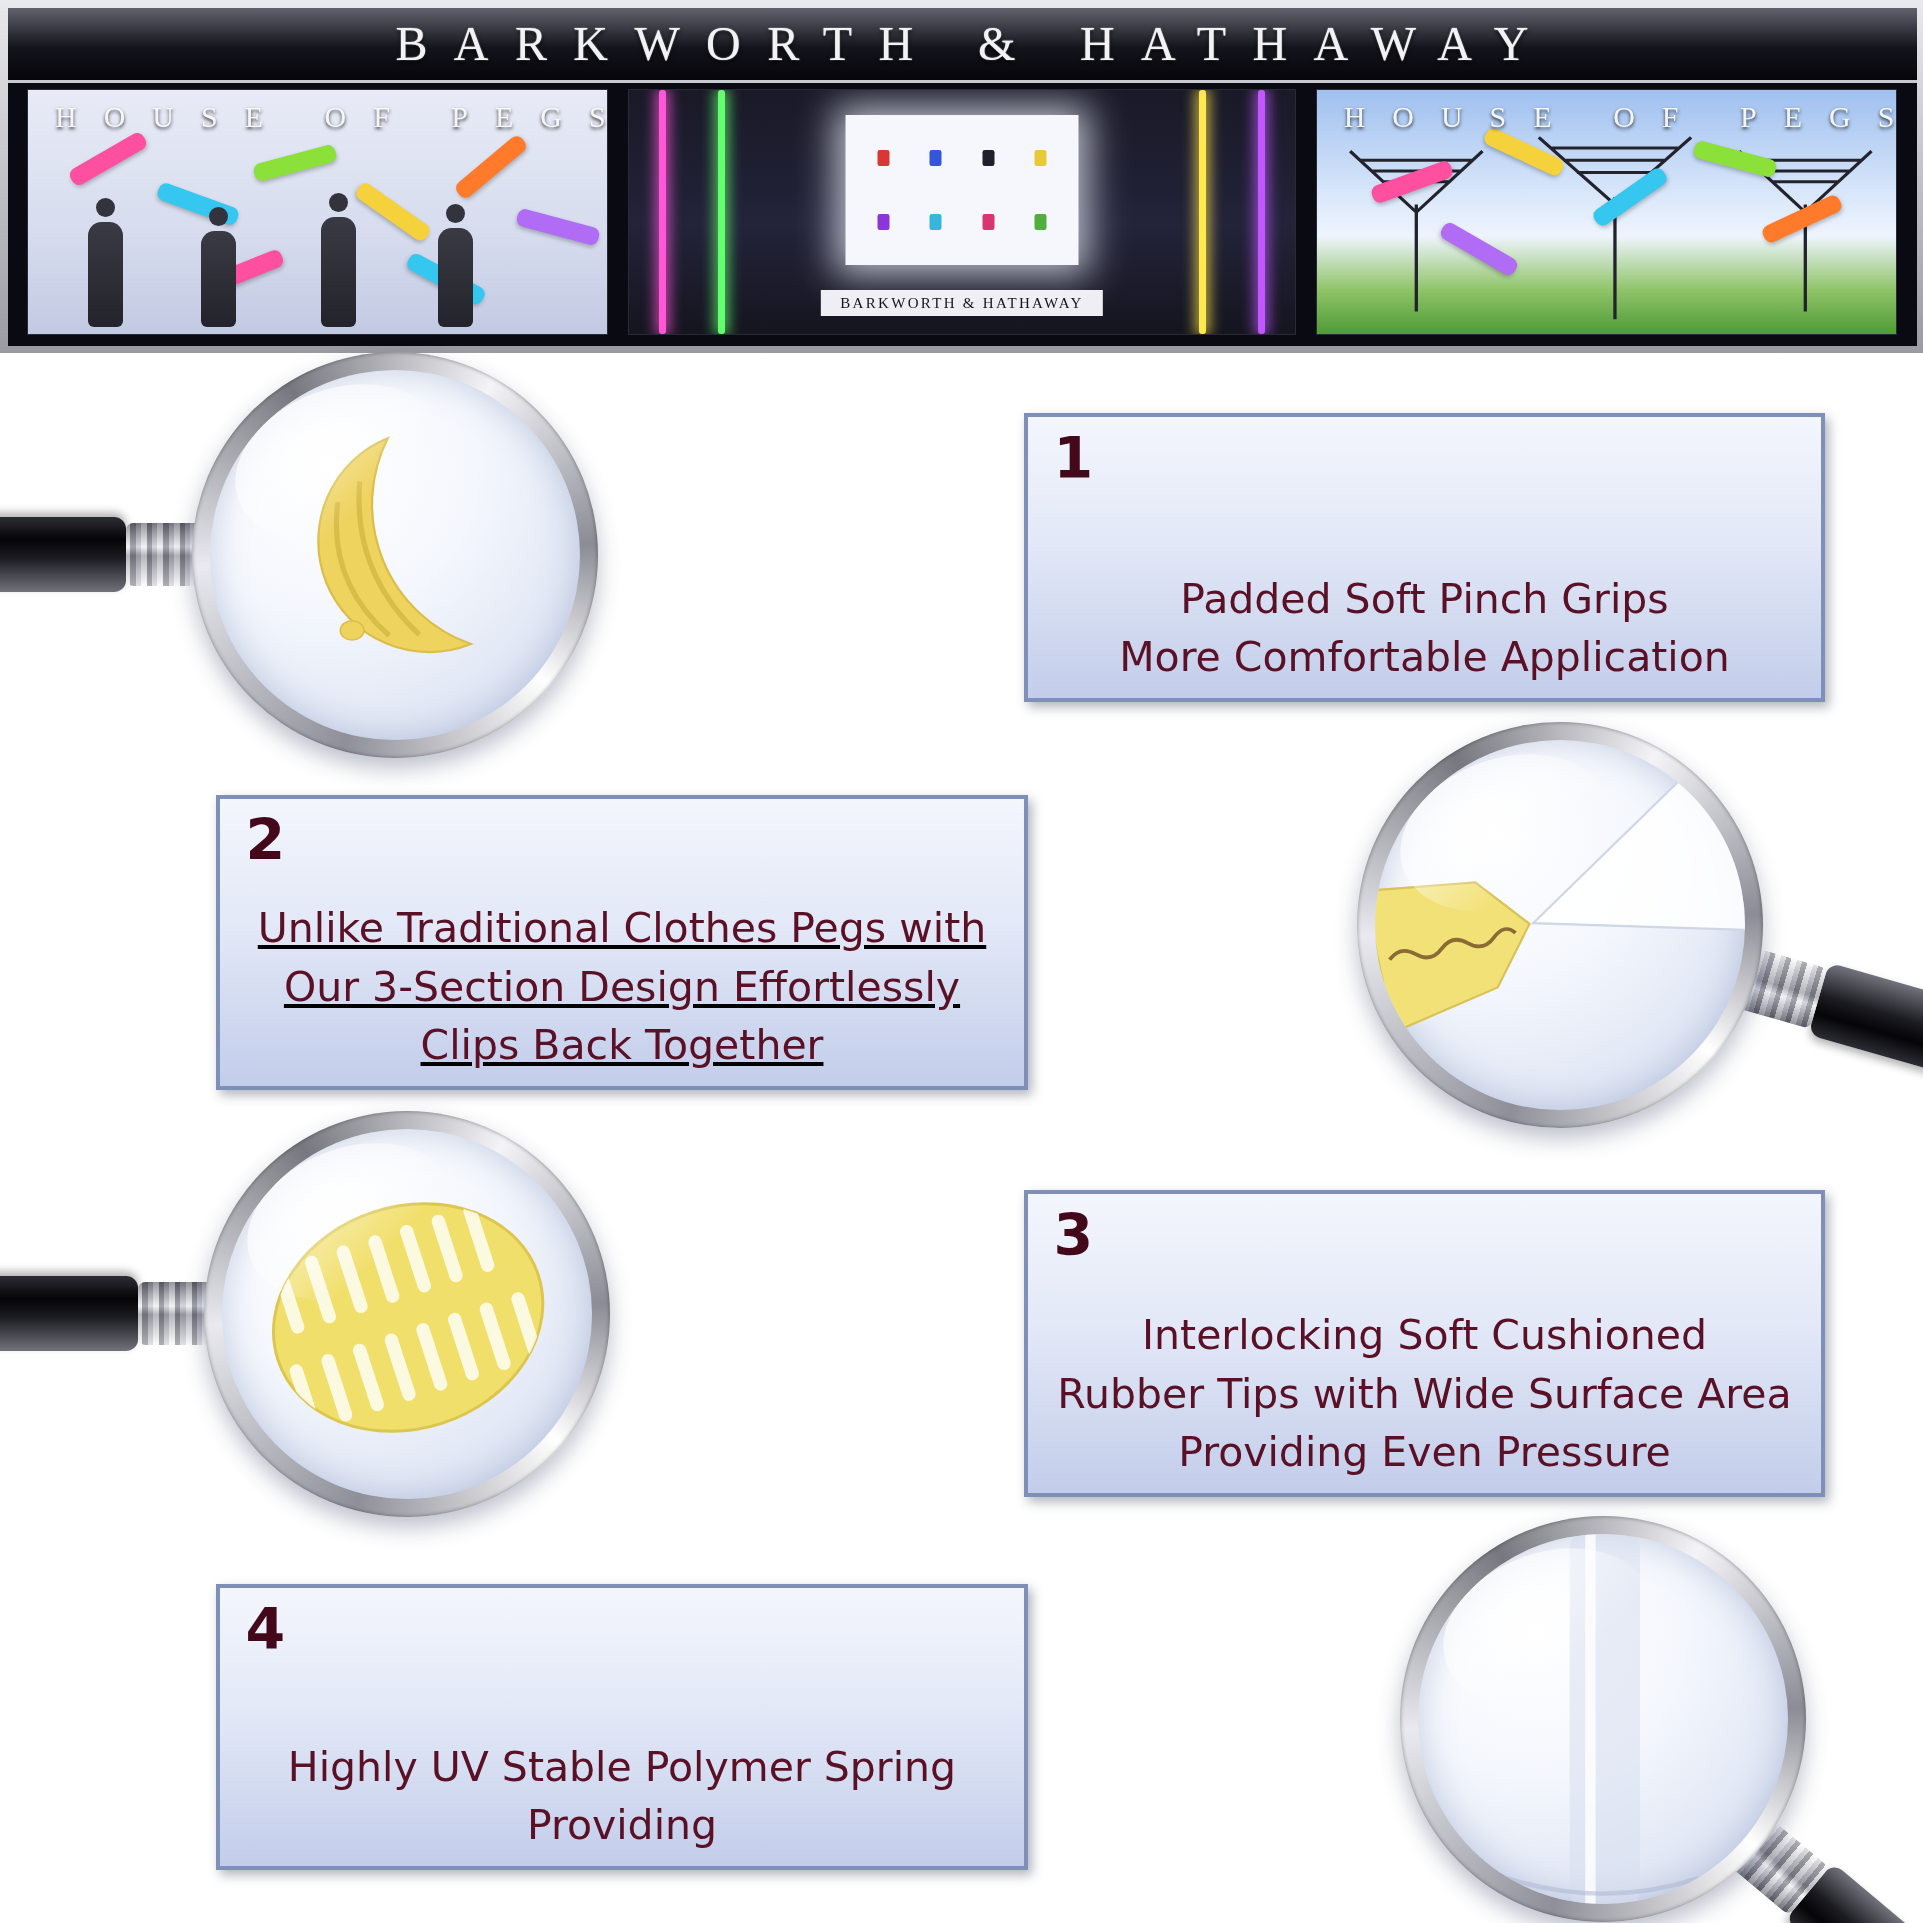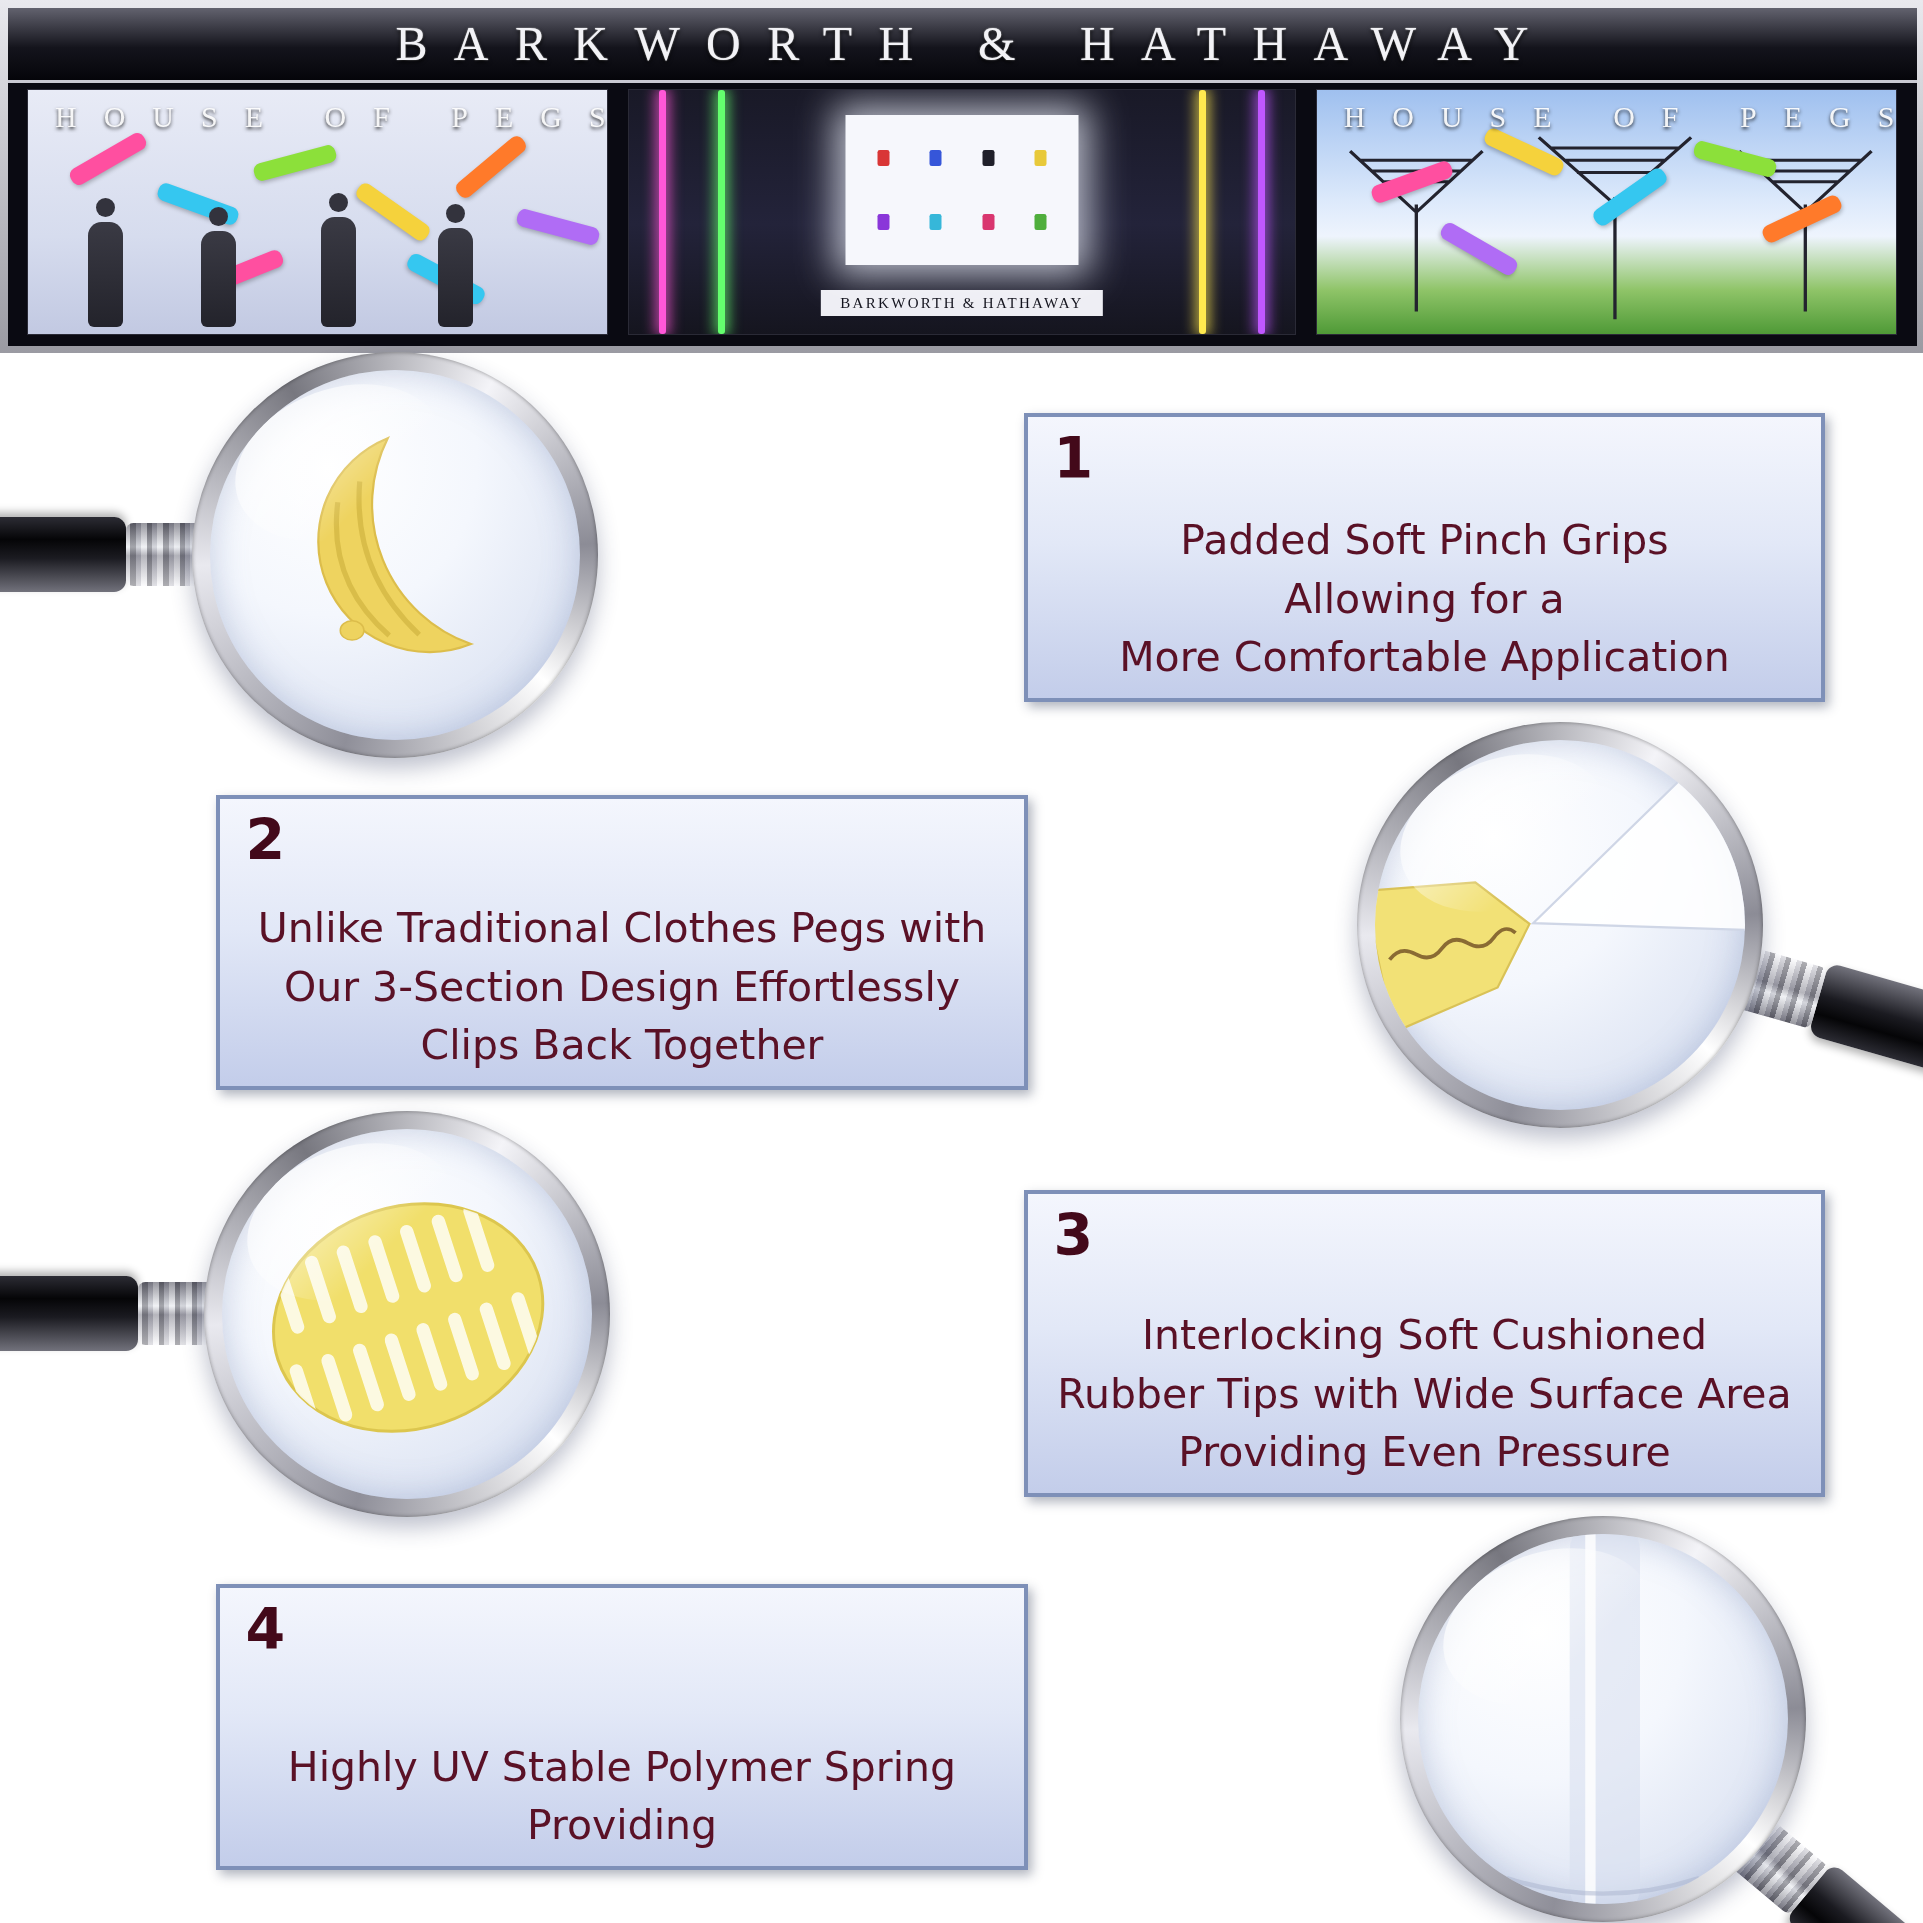--- a/index.html
+++ b/index.html
@@ -25,21 +25,21 @@
   .center-sign{position:absolute;bottom:18px;left:50%;transform:translateX(-50%);background:rgba(250,250,255,0.95);padding:4.5px 19.5px;font-family:"Liberation Serif",serif;font-size:15px;letter-spacing:2.3px;color:#14141e;white-space:nowrap;z-index:3;}
   .dryer-svg{position:absolute;inset:0;width:100%;height:100%;z-index:1;}
 
   
   .feature-box{position:absolute;box-sizing:border-box;border:4.5px solid #7e90b8;background:linear-gradient(180deg,#f4f6fd 0%,#e2e8f7 45%,#c3cdea 100%);box-shadow:3.8px 4.5px 10.5px rgba(30,40,70,0.35);}
   .feature-number{position:absolute;top:7.5px;left:25.6px;font-size:57px;font-weight:bold;color:#43091a;z-index:2;}
   .feature-lines{height:100%;display:flex;flex-direction:column;justify-content:flex-end;align-items:center;padding:22.5px 15px 12px;box-sizing:border-box;}
   .feature-line{font-size:41px;line-height:1.42;color:#5a1126;text-align:center;white-space:nowrap;}
   .box-1{left:1024px;top:413px;width:801px;height:289px;}
   .box-2{left:216px;top:795px;width:812px;height:295px;}
-  .box-2 .feature-lines{padding-top:39px;}
+  .box-2 .feature-lines{padding-top:39px;text-decoration:underline;}
   .box-3{left:1024px;top:1190px;width:801px;height:307px;}
   .box-4{left:216px;top:1584px;width:812px;height:286px;}
 
   
   .magnifier{position:absolute;width:406px;height:406px;}
   .mag-arm{position:absolute;left:203px;top:203px;height:75px;margin-top:-38px;display:flex;align-items:center;transform-origin:0 50%;}
   .arm-spacer{width:177px;flex:none;height:0.8px;}
   .ferrule{flex:none;width:92px;height:63px;border-radius:7.5px;background:linear-gradient(180deg,#fbfbfd 0%,#9d9da6 48%,#eceef2 62%,#74747e 100%);position:relative;overflow:hidden;}
   .ferrule::after{content:"";position:absolute;inset:0;background:repeating-linear-gradient(90deg,rgba(30,30,40,0.35) 0 5.3px,rgba(255,255,255,0.25) 5.3px 11.3px,rgba(120,120,135,0.2) 11.3px 16.5px);}
   .handle{flex:none;width:248px;height:75px;border-radius:12px 38px 38px 12px;background:linear-gradient(180deg,#72727c 0%,#1b1b21 45%,#050507 70%,#2c2c34 100%);box-shadow:0 4.5px 9px rgba(0,0,0,0.3);}
@@ -219,21 +219,20 @@
         </svg>
         <div class="glass-shine"></div>
       </div>
     </div>
   </div>
 
   <section class="feature-box box-1">
     <span class="feature-number">1</span>
     <div class="feature-lines">
       <div class="feature-line">Padded Soft Pinch Grips</div>
-      <div class="feature-line">Allowing for a</div>
       <div class="feature-line">More Comfortable Application</div>
     </div>
   </section>
 
   <section class="feature-box box-2">
     <span class="feature-number">2</span>
     <div class="feature-lines">
       <div class="feature-line">Unlike Traditional Clothes Pegs with</div>
       <div class="feature-line">Our 3-Section Design Effortlessly</div>
       <div class="feature-line">Clips Back Together</div>

